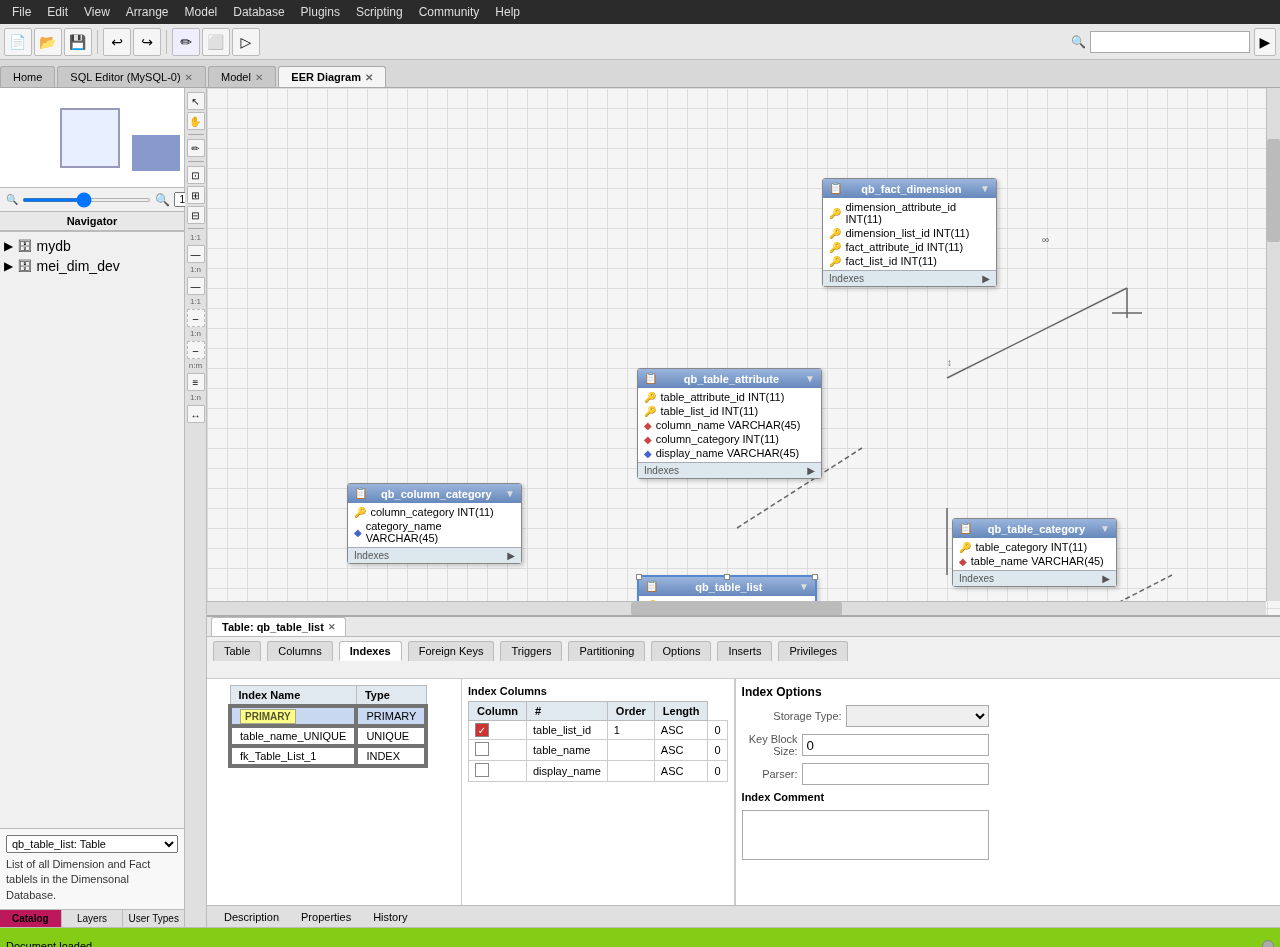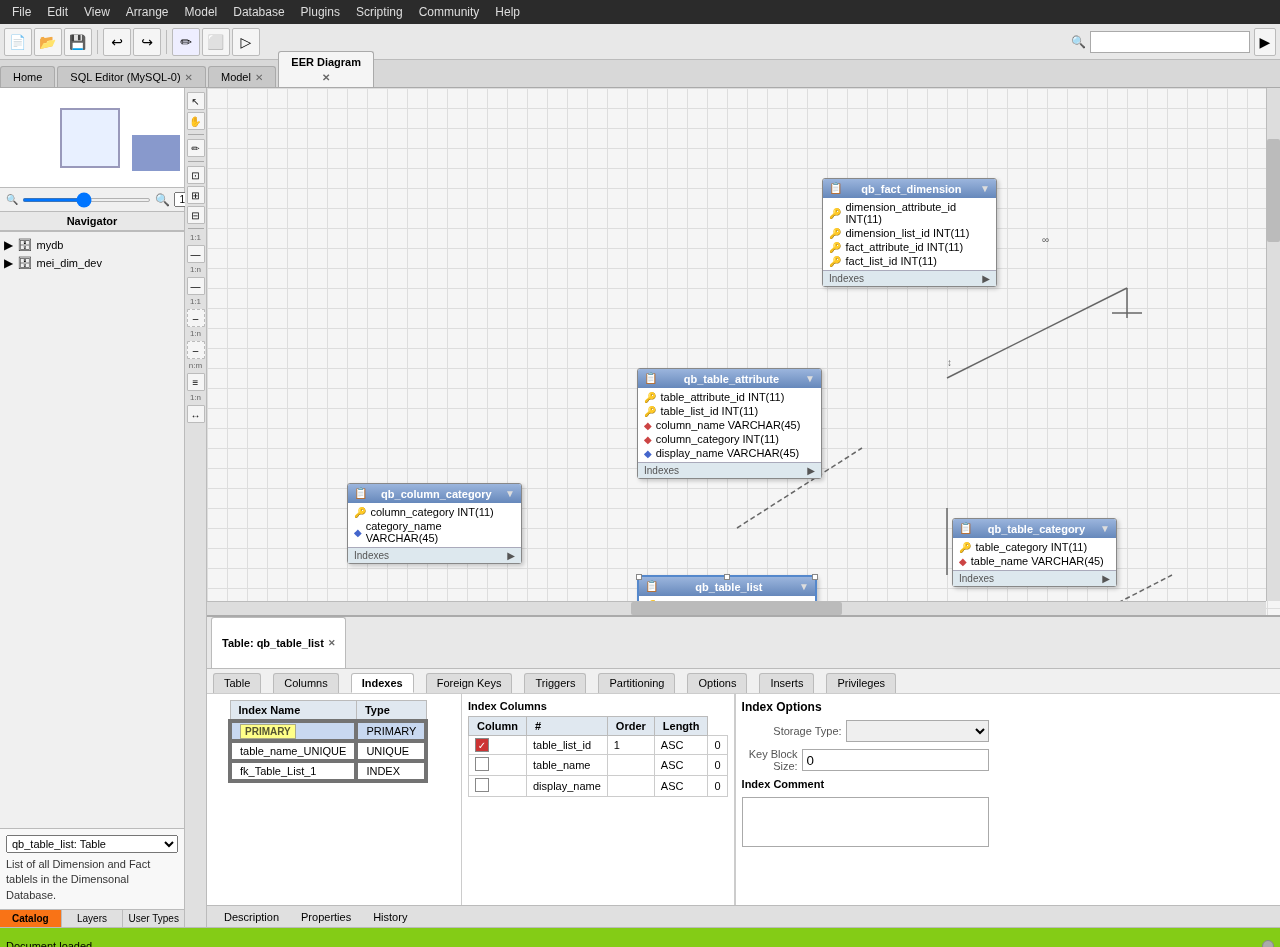--- a/index.html
+++ b/index.html
@@ -12,46 +12,46 @@
     
     #toolbar { background: #e8e8e8; border-bottom: 1px solid #bbb; display: flex; align-items: center; height: 36px; padding: 2px 4px; gap: 2px; }
     .tb-btn { width: 28px; height: 28px; border: 1px solid #bbb; background: #f5f5f5; cursor: pointer; display: flex; align-items: center; justify-content: center; font-size: 14px; border-radius: 2px; }
     .tb-separator { width: 1px; height: 24px; background: #bbb; margin: 0 3px; }
     .tb-search { flex: 1; display: flex; align-items: center; justify-content: flex-end; gap: 4px; }
     .tb-search input { width: 160px; height: 22px; border: 1px solid #aaa; padding: 0 4px; font-size: 11px; }
 
     
     #tabs { background: #d8d8d8; border-bottom: 1px solid #aaa; display: flex; align-items: flex-end; height: 28px; padding: 0 0; }
     .tab { padding: 4px 12px; border: 1px solid #aaa; border-bottom: none; background: #c8c8c8; cursor: pointer; font-size: 11px; margin-right: 2px; border-radius: 3px 3px 0 0; display: flex; align-items: center; gap: 4px; }
-    .tab.active { background: #f5f5f5; font-weight: bold; flex-direction: column; }
+    .tab.active { background: #f5f5f5; font-weight: bold; }
     .tab-close { cursor: pointer; color: #666; font-size: 10px; }
 
     
     #main { display: flex; height: calc(947px - 24px - 36px - 28px - 20px); }
 
     
     #left-panel { width: 185px; background: #f0f0f0; border-right: 1px solid #bbb; display: flex; flex-direction: column; }
     #navigator { border-bottom: 1px solid #bbb; flex: 0 0 auto; }
     #minimap { width: 100%; height: 100px; background: #fff; border-bottom: 1px solid #bbb; display: flex; align-items: center; justify-content: center; position: relative; }
     .minimap-thumb { width: 60px; height: 60px; background: #e8f0ff; border: 2px solid #99b; position: absolute; top: 20px; left: 60px; }
     .minimap-content { width: 40px; height: 30px; background: #aabbdd; position: absolute; top: 25px; left: 70px; display: flex; align-items: center; justify-content: center; font-size: 8px; }
     #zoom-bar { padding: 4px 6px; display: flex; align-items: center; gap: 4px; border-bottom: 1px solid #bbb; }
     .zoom-icon { font-size: 10px; cursor: pointer; }
     .zoom-slider { flex: 1; height: 4px; }
     #navigator-label { padding: 3px 6px; font-size: 11px; font-weight: bold; text-align: center; background: #e8e8e8; border-bottom: 1px solid #bbb; }
 
     
     #tree { flex: 1; overflow-y: auto; padding: 4px; }
     .tree-item { display: flex; align-items: center; gap: 4px; padding: 2px 0; cursor: pointer; }
-    .tree-label { font-size: 11px; }
+    .tree-label { font-size: 14px; }
 
     
     #left-tabs { display: flex; border-top: 1px solid #bbb; background: #e0e0e0; }
     .left-tab { flex: 1; text-align: center; padding: 3px 2px; font-size: 10px; cursor: pointer; border-right: 1px solid #bbb; }
-    .left-tab.active { background: #f97316; font-weight: bold; }
+    .left-tab.active { background: #be185d; font-weight: bold; }
     .left-tab:last-child { border-right: none; }
 
     
     #tools { width: 22px; background: #e0e0e0; border-right: 1px solid #bbb; display: flex; flex-direction: column; align-items: center; padding: 4px 2px; gap: 2px; }
     .tool-btn { width: 18px; height: 18px; border: 1px solid #bbb; background: #f5f5f5; cursor: pointer; display: flex; align-items: center; justify-content: center; font-size: 10px; border-radius: 1px; }
     .tool-separator { width: 16px; height: 1px; background: #aaa; margin: 2px 0; }
 
     
     #catalog-info { padding: 6px; border-top: 1px solid #bbb; background: #f8f8f8; }
     .catalog-select { width: 100%; font-size: 11px; padding: 1px; margin-bottom: 4px; }
@@ -69,26 +69,26 @@
     .field-key { color: #cc8800; font-size: 10px; }
     .field-diamond { color: #cc4444; font-size: 10px; }
     .field-diamond-blue { color: #4466cc; font-size: 10px; }
     .eer-indexes { background: #dde8ee; padding: 2px 6px; display: flex; align-items: center; justify-content: space-between; font-size: 10px; color: #555; border-top: 1px solid #aab; }
     .eer-header-btn { font-size: 10px; cursor: pointer; color: #ddd; }
     .selection-handle { position: absolute; width: 6px; height: 6px; background: #fff; border: 1px solid #888; cursor: nw-resize; }
 
     
     #bottom-panel { height: 290px; border-top: 2px solid #aaa; background: #fff; display: flex; flex-direction: column; }
     #bottom-tabs-bar { display: flex; align-items: center; background: #e8e8e8; border-bottom: 1px solid #bbb; padding: 0 4px; }
-    .bottom-tab-title { padding: 19px 10px; font-size: 11px; cursor: pointer; display: flex; align-items: center; gap: 4px; border: 1px solid #bbb; border-bottom: none; background: #f5f5f5; margin-right: 2px; border-radius: 3px 3px 0 0; }
+    .bottom-tab-title { padding: 3px 10px; font-size: 11px; cursor: pointer; display: flex; align-items: center; gap: 4px; border: 1px solid #bbb; border-bottom: none; background: #f5f5f5; margin-right: 2px; border-radius: 3px 3px 0 0; }
     .bottom-tab-title.active { background: #fff; font-weight: bold; }
     .bottom-close { font-size: 9px; color: #666; cursor: pointer; }
 
     #bottom-content { flex: 1; display: flex; overflow: hidden; }
-    .panel-inner-tabs { display: flex; background: #f0f0f0; border-bottom: 1px solid #ccc; padding: 4px 6px 0; gap: 12px; }
+    .panel-inner-tabs { display: flex; background: #f0f0f0; border-bottom: 1px solid #ccc; padding: 4px 6px 17px; gap: 6px; }
     .inner-tab { padding: 3px 10px; font-size: 11px; cursor: pointer; border: 1px solid #bbb; border-bottom: none; background: #ddd; border-radius: 3px 3px 0 0; }
     .inner-tab.active { background: #fff; font-weight: bold; border-bottom: 1px solid #fff; }
 
     table.data-table { border-collapse: collapse; font-size: 11px; }
     table.data-table th { background: #e0e8f0; border: 1px solid #bbb; padding: 3px 8px; text-align: left; font-weight: bold; }
     table.data-table td { border: 4px solid #737373; padding: 2px 8px; white-space: nowrap; }
     table.data-table tr.selected td { background: #c8d8f0; }
     .badge-primary { background: #ff8; border: 1px solid #aa8; padding: 1px 4px; font-size: 10px; font-weight: bold; color: #553; }
 
     
@@ -502,20 +502,24 @@
           <div class="opt-row">
             <span class="opt-label">Storage Type:</span>
             <select class="opt-select">
               <option></option>
             </select>
           </div>
           <div class="opt-row">
             <span class="opt-label">Key Block Size:</span>
             <input type="text" class="opt-input" value="0" style="">
           </div>
+          <div class="opt-row">
+            <span class="opt-label">Parser:</span>
+            <input type="text" class="opt-input" value="" style="">
+          </div>
           <div style="margin-top:6px;">
             <div style="font-size:11px;font-weight:bold;margin-bottom:3px;">Index Comment</div>
             <textarea class="index-comment-box" style=""></textarea>
           </div>
         </div>
       </div>
     </div>
 
     <div id="footer-tabs">
       <div class="footer-tab">Description</div>

